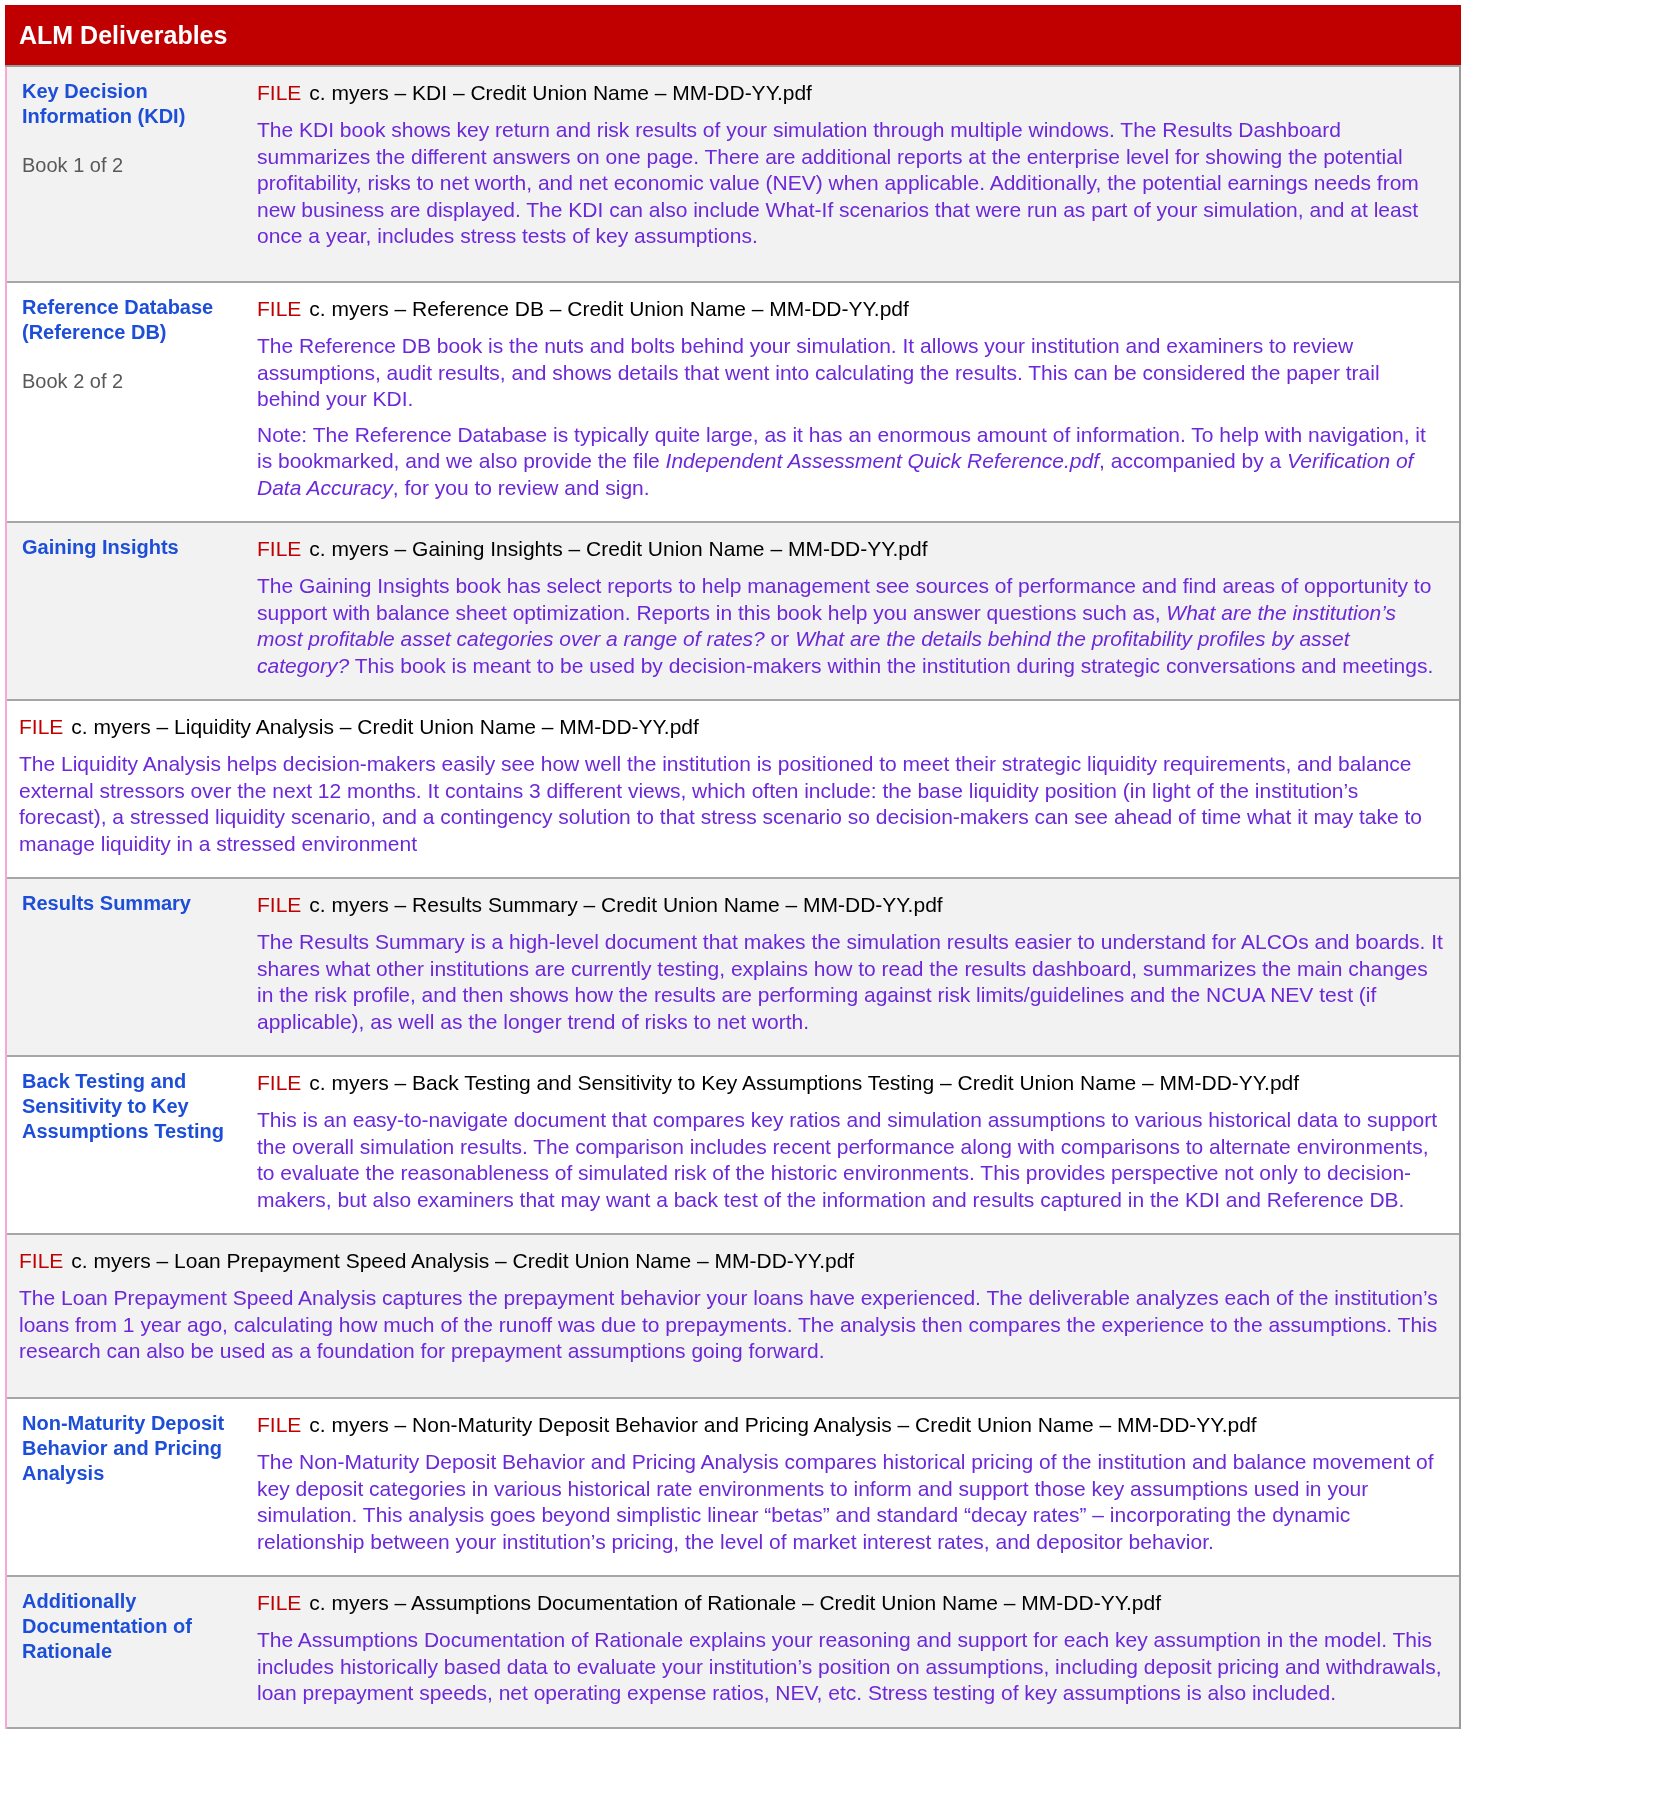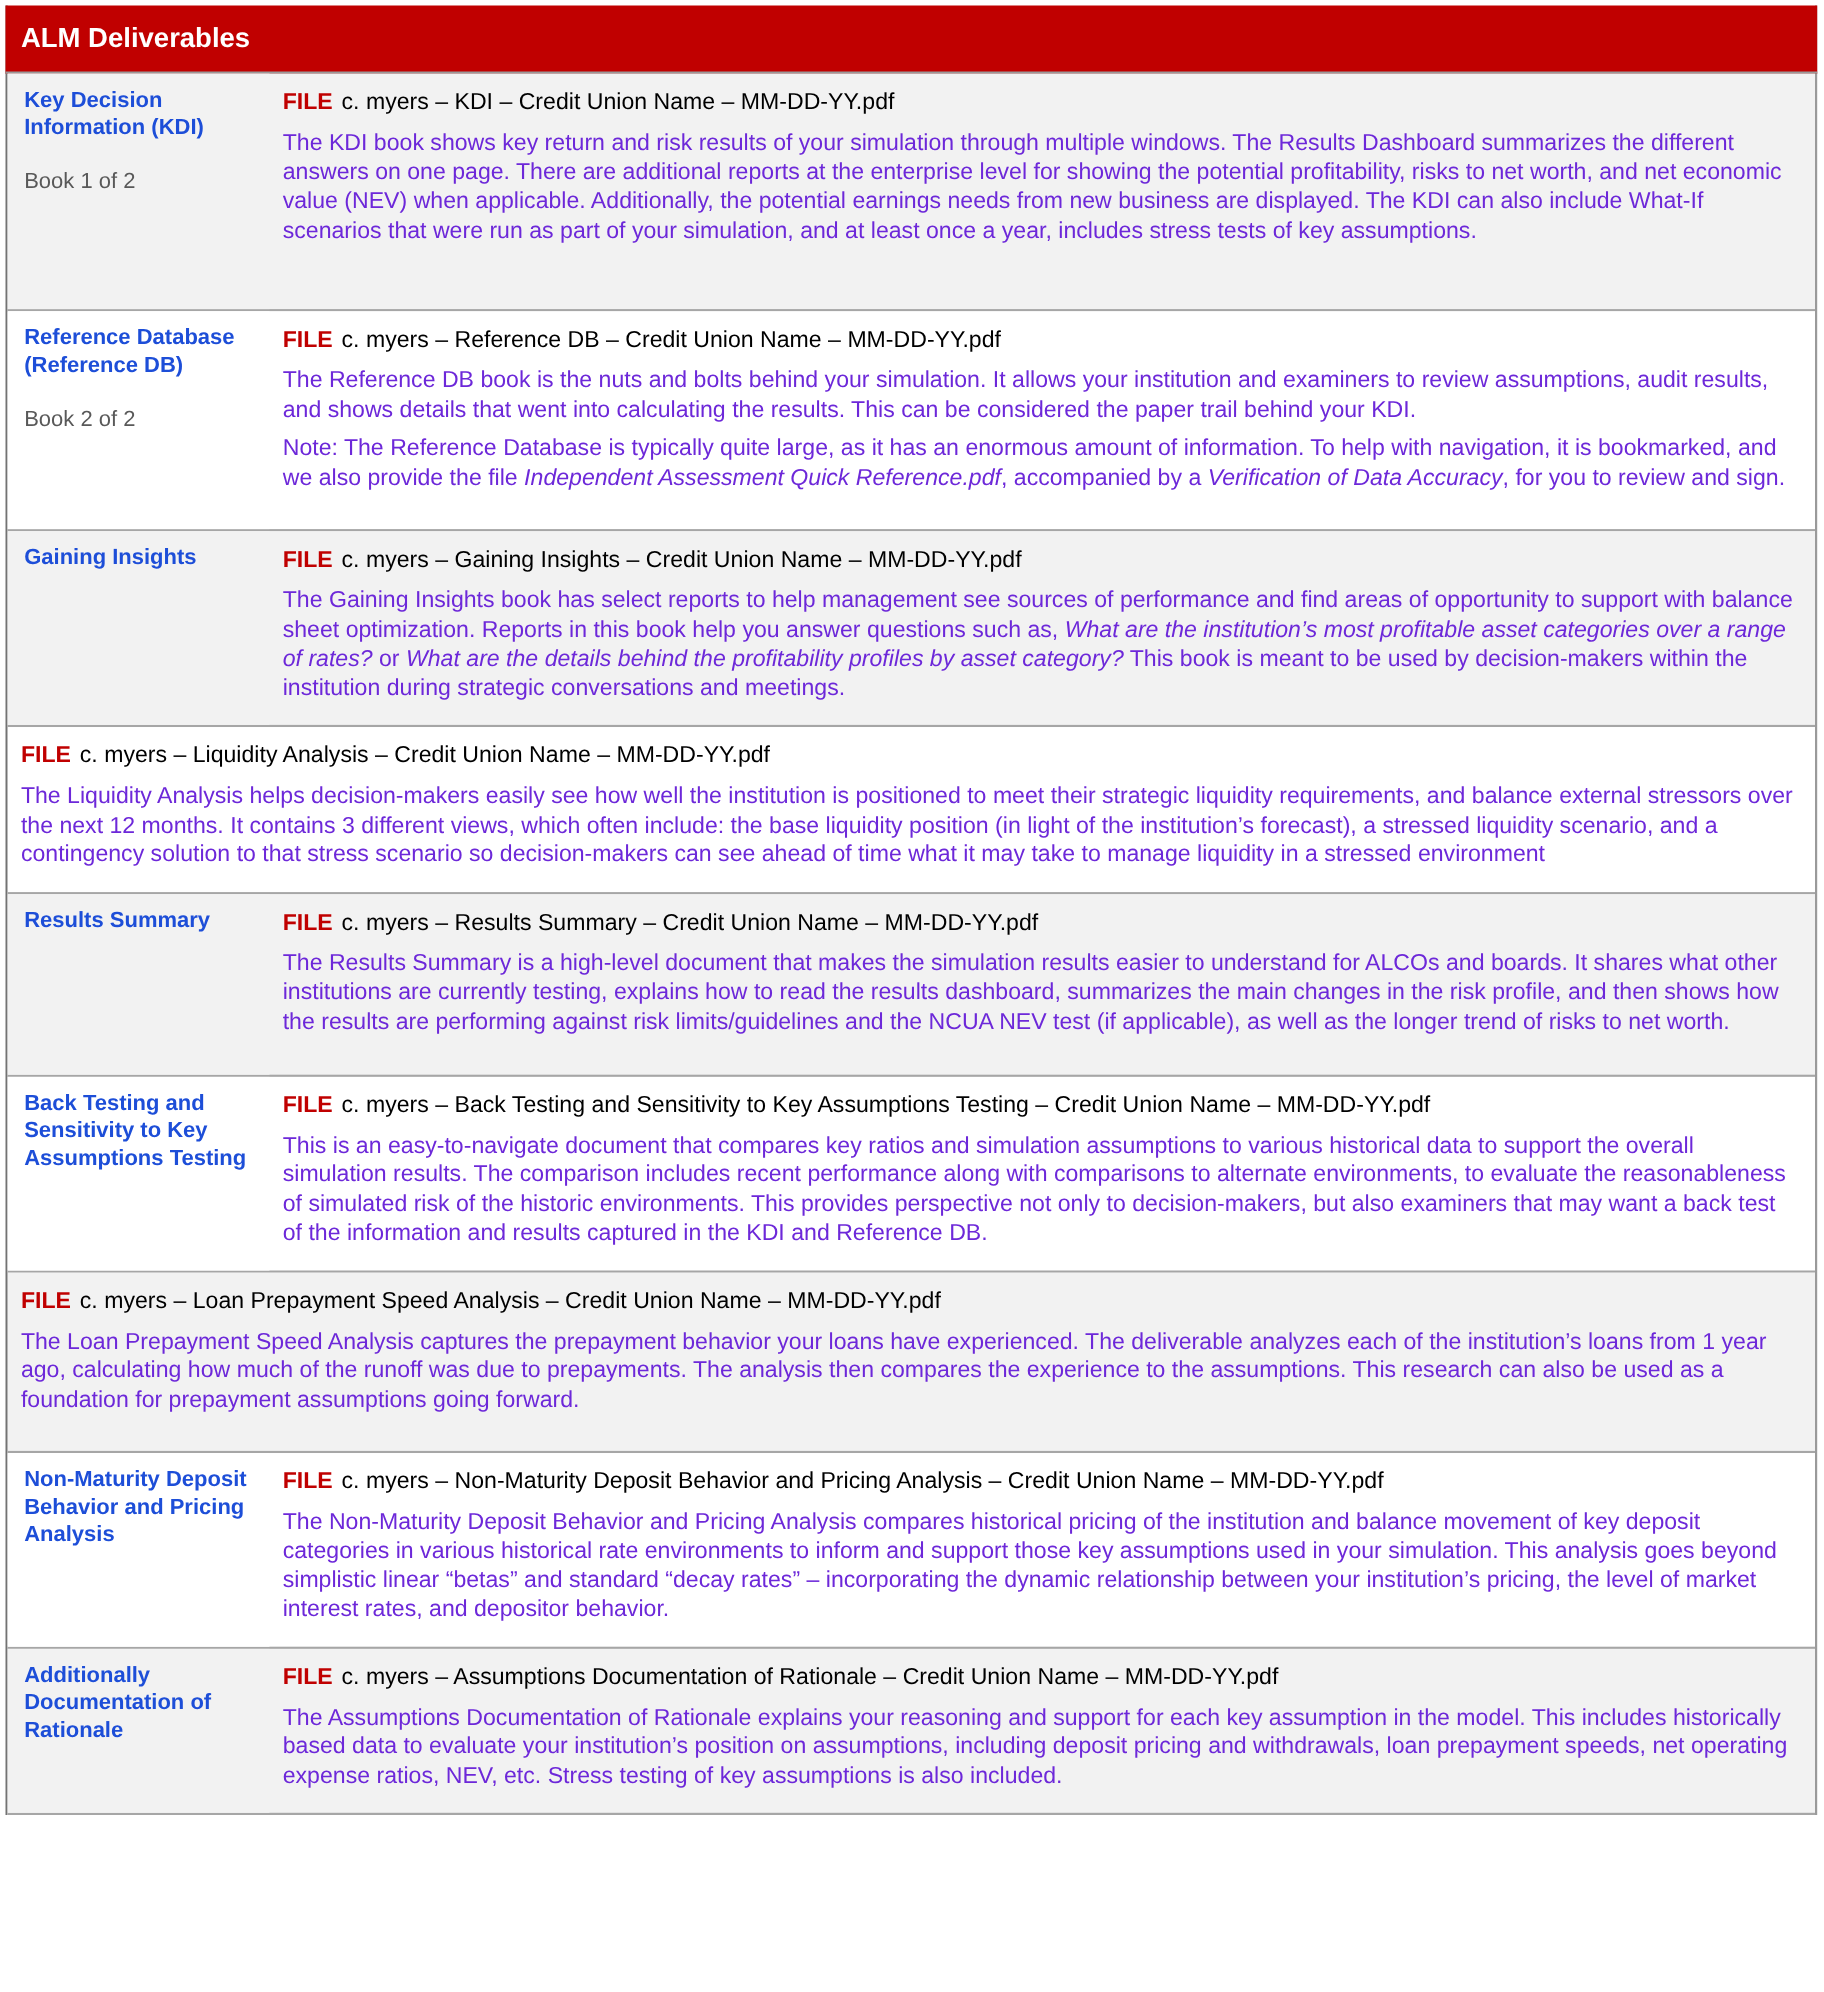--- a/index.html
+++ b/index.html
@@ -1,29 +1,29 @@
 <!DOCTYPE html>
 <html><head>
 <meta charset="utf-8">
 <style>
   html, body { margin: 0; padding: 0; background: #ffffff; }
   body { width: 1658px; height: 1811px; position: relative; font-family: "Liberation Sans", sans-serif; color: #000; }
-  .table { position: absolute; left: 5px; top: 5px; width: 1647px; border-left: 2px solid #737373; border-right: 2px solid #9a9a9a; box-sizing: border-box; }
+  .table { position: absolute; left: 5px; top: 5px; width: 1456px; border-left: 2px solid #f9a8d4; border-right: 2px solid #9a9a9a; box-sizing: border-box; }
   .header { background: #c00000; height: 60px; display: flex; align-items: center; padding-left: 14px; border-bottom: 2px solid #9a9a9a; margin-left: -2px; margin-right: -2px; }
   .header-title { color: #ffffff; font-weight: bold; font-size: 25px; }
   .row { display: flex; border-bottom: 2px solid #a6a6a6; box-sizing: border-box; }
   .row.gray { background: #f2f2f2; }
   .row.white { background: #ffffff; }
   .row .left { width: 238px; flex: 0 0 238px; padding: 12px 0 0 15px; box-sizing: border-box; background: #f2f2f2; }
   .row.white .left { background: #ffffff; }
   .row .right { flex: 1; padding: 12px 14px 20px 12px; box-sizing: border-box; }
   .label { color: #1d4ed8; font-weight: bold; font-size: 20px; line-height: 25px; }
   .book { color: #595959; font-weight: normal; font-size: 20px; line-height: 25px; margin-top: 24px; }
   .file-line { font-size: 21px; line-height: 27px; color: #000; margin-bottom: 11px; }
-  .file-tag { color: #c00000; font-weight: bold; margin-right: 8px; }
+  .file-tag { color: #c00000; font-weight: normal; margin-right: 8px; }
   .desc { font-size: 21px; line-height: 26.5px; color: #6d28d9; margin: 0 0 9px 0; }
   .desc:last-child { margin-bottom: 0; }
   em { font-style: italic; }
 </style>
 </head>
 <body>
 
 <div class="table">
   <div class="header">
     <span class="header-title">ALM Deliverables</span>

